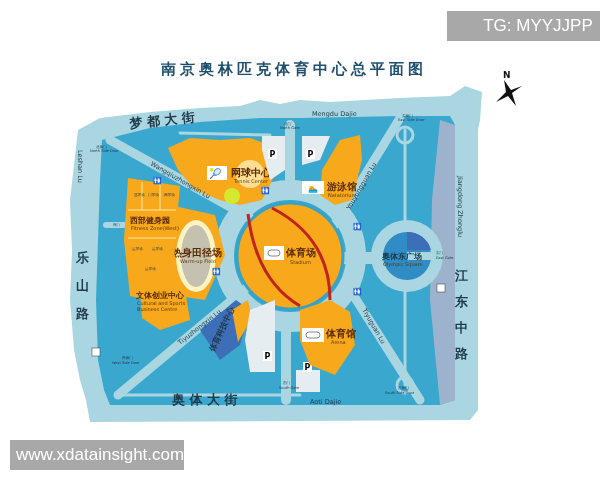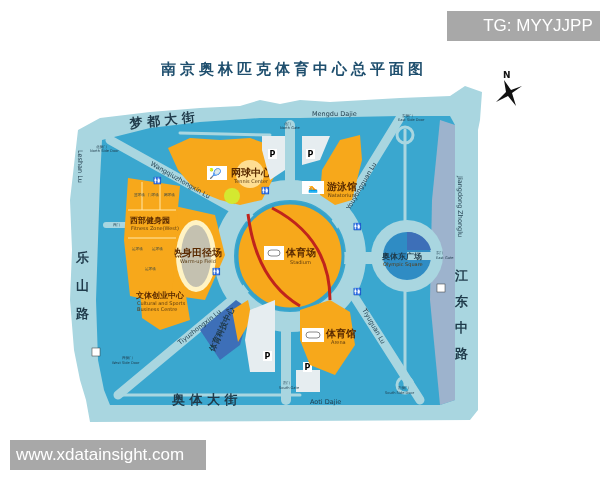--- a/index.html
+++ b/index.html
@@ -1,21 +1,21 @@
 <!DOCTYPE html>
 <html><head>
 <meta charset="utf-8">
 <style>
   html,body{margin:0;padding:0;}
   body{width:600px;height:480px;background:#ffffff;position:relative;overflow:hidden;font-family:"DejaVu Sans",sans-serif;}
   .abs{position:absolute;}
   .title{left:0;width:588px;top:60px;text-align:center;font-size:15px;font-weight:bold;color:#1f4f6e;letter-spacing:4px;}
   .wm{background:#a8a8a8;color:#ffffff;font-family:"Liberation Sans",sans-serif;}
   .wm-tg{left:447px;top:11px;width:142px;height:30px;line-height:30px;font-size:17px;text-align:center;padding-left:20px;}
-  .wm-url{left:10px;top:440px;width:196px;height:30px;line-height:30px;font-size:17px;padding-left:6px;box-sizing:border-box;}
+  .wm-url{left:10px;top:440px;width:174px;height:30px;line-height:30px;font-size:17px;padding-left:6px;box-sizing:border-box;}
   svg text{font-family:"DejaVu Sans",sans-serif;}
   .lbl{font-size:3.6px;fill:#1f3a4a;}
   .road-cn{font-size:13px;font-weight:bold;fill:#1f3a4a;}
   .road-en{font-size:6.5px;fill:#1f3a4a;}
   .venue-cn{font-size:10px;font-weight:bold;fill:#5a2a00;}
   .venue-en{font-size:5px;fill:#5a3a10;}
 </style>
 </head>
 <body>
 

